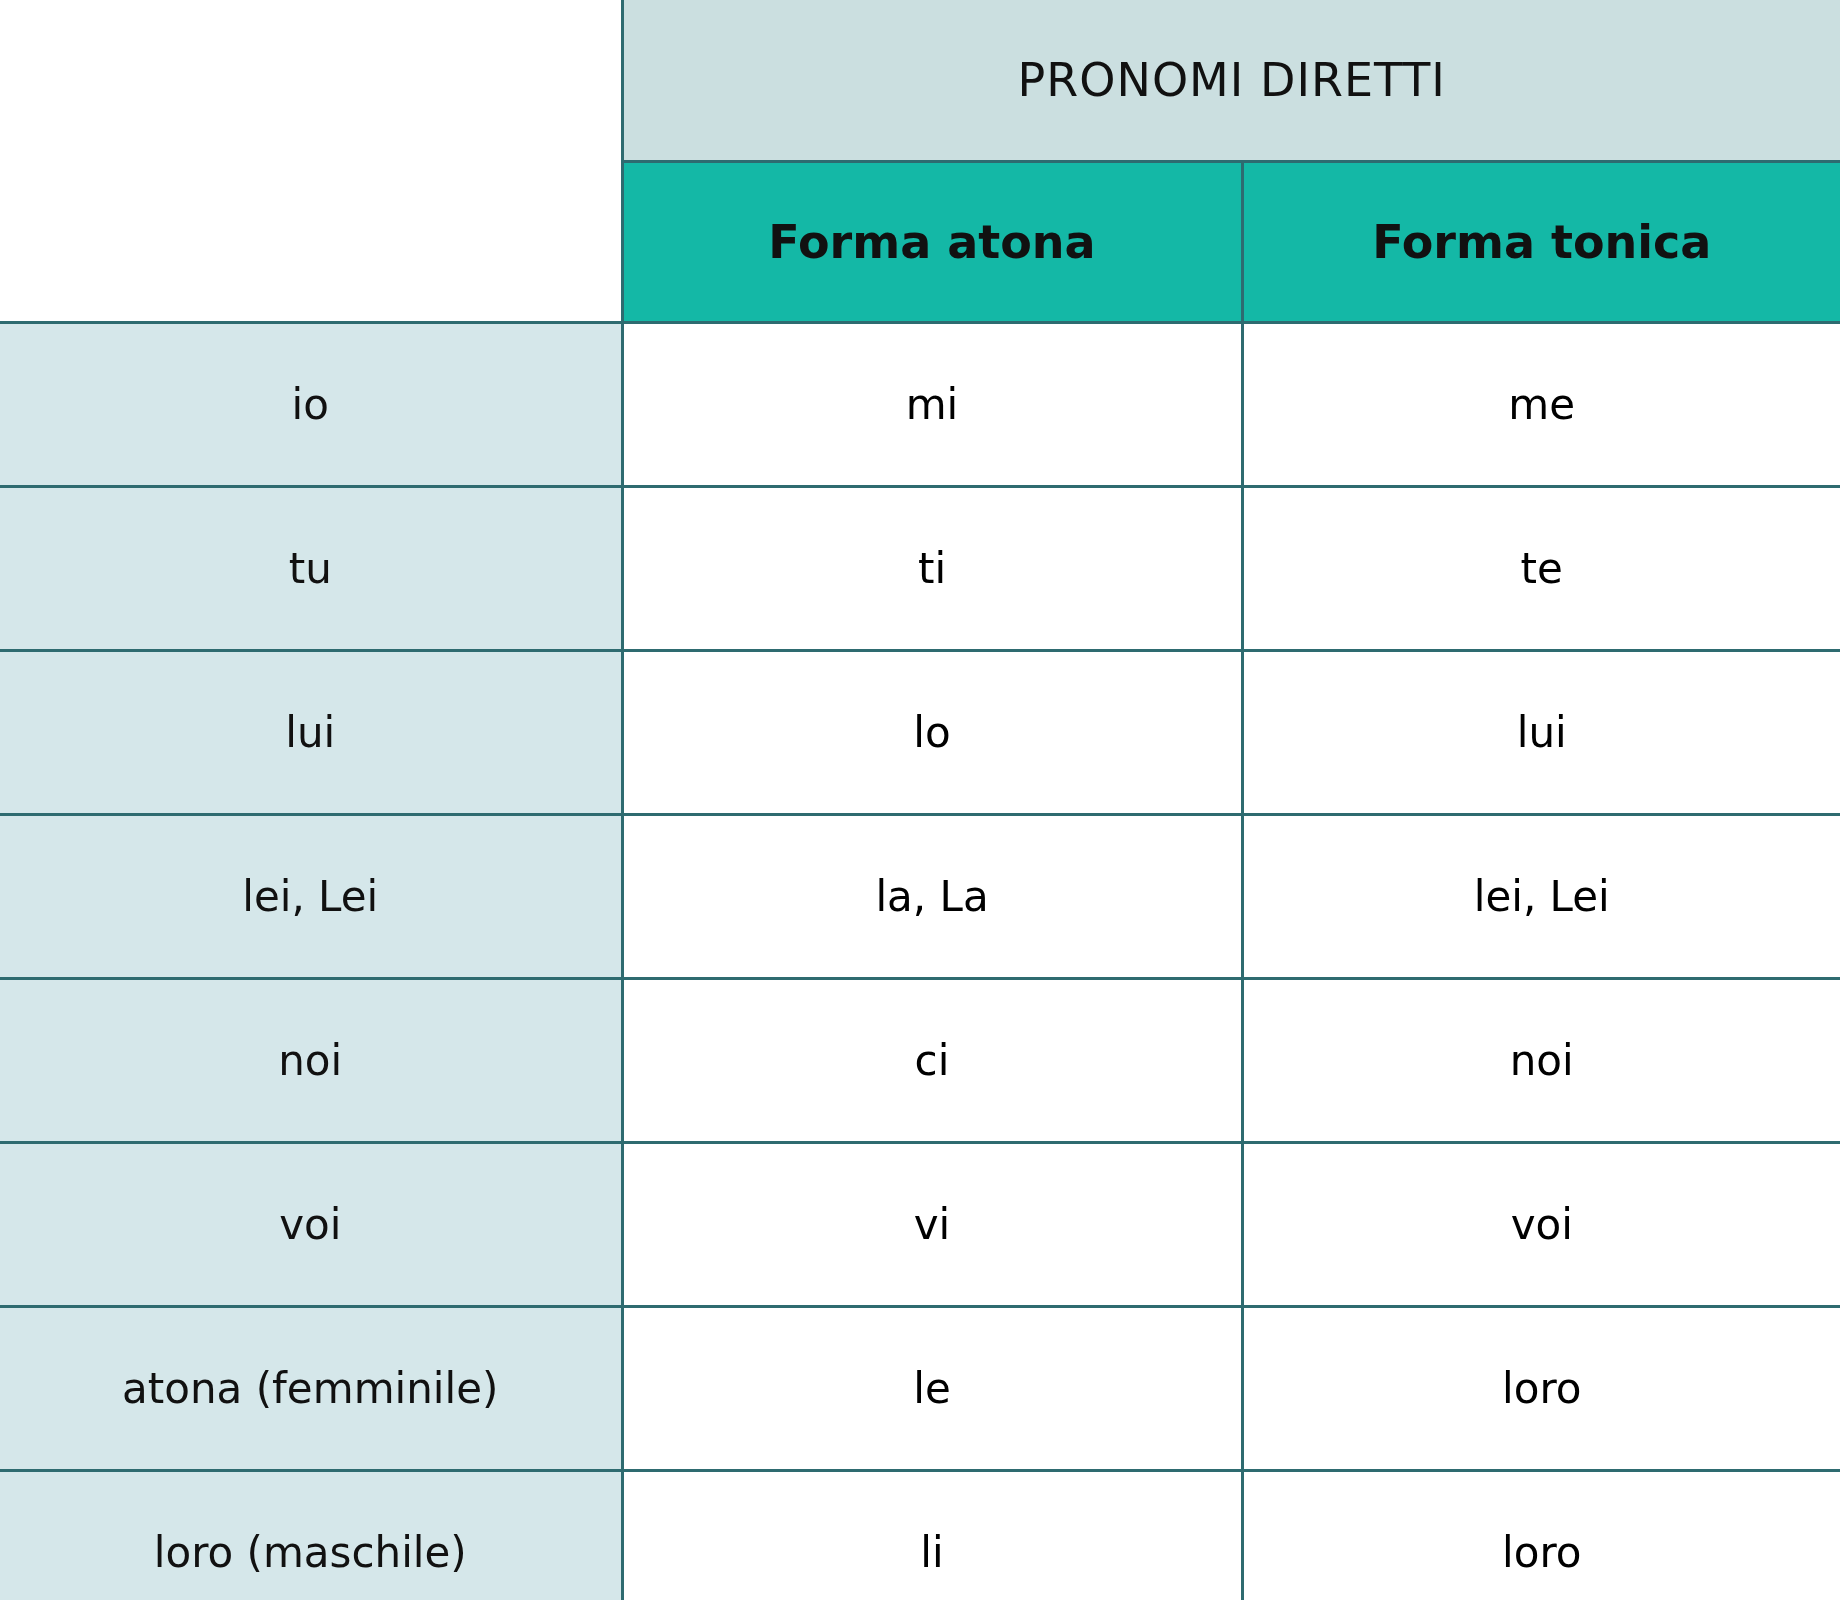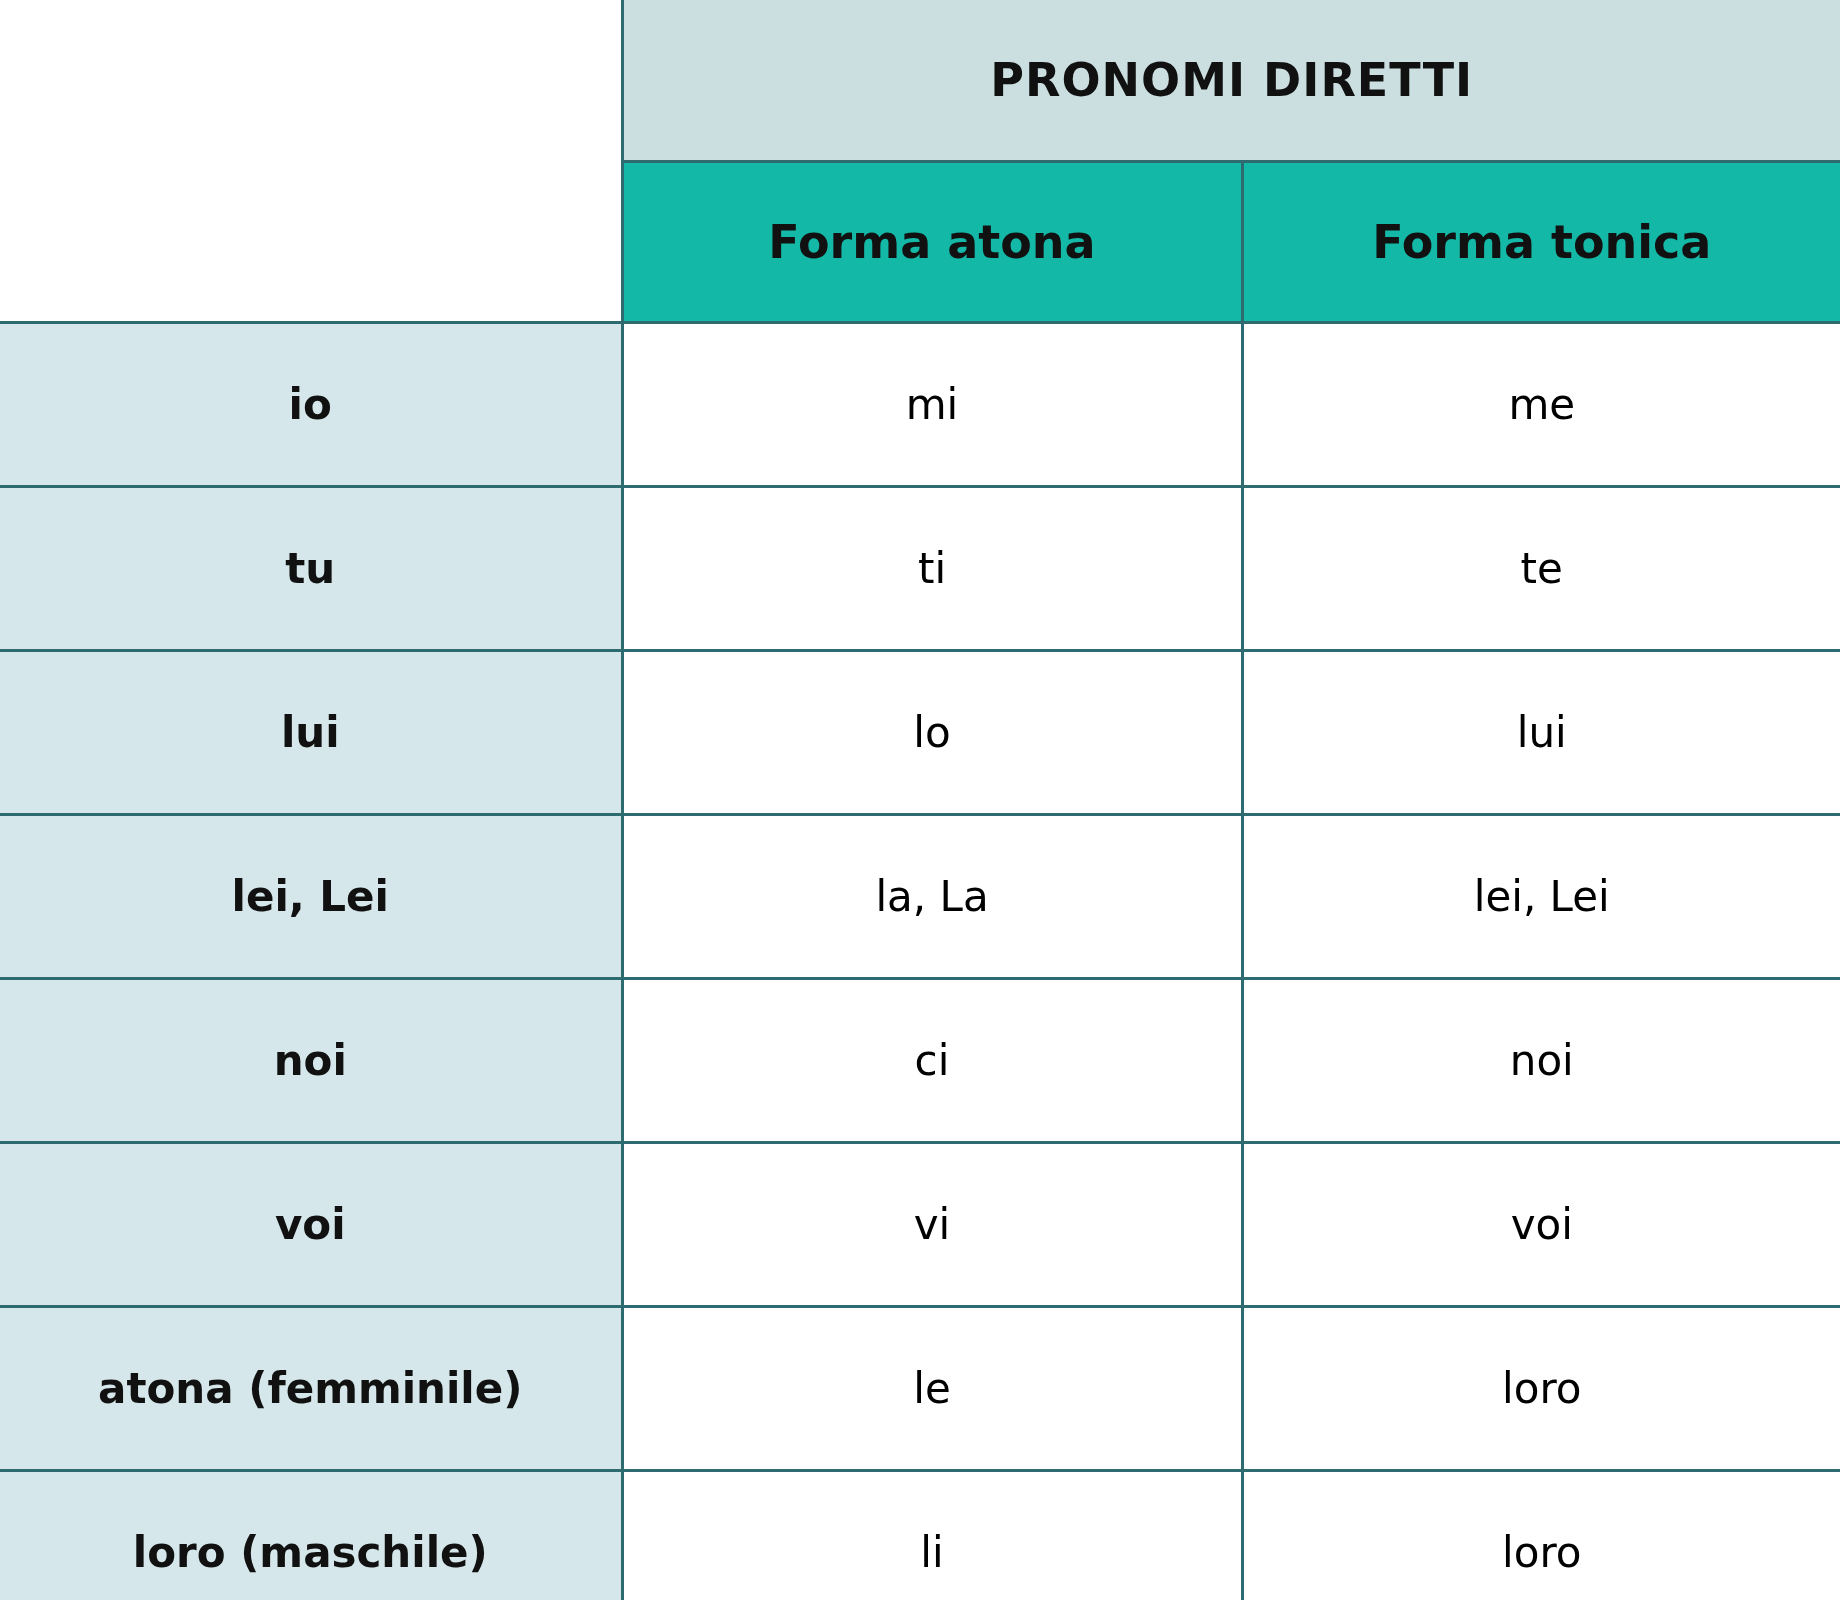--- a/index.html
+++ b/index.html
@@ -40,39 +40,39 @@
   .corner-blank {
     background: #ffffff;
     height: 318px;
     border-left: 0 !important;
     border-top: 0 !important;
   }
   .main-header {
     background: #cbdfe0;
     height: 160px;
     font-size: 46px;
-    font-weight: 700;
+    font-weight: 400;
     letter-spacing: 1px;
     color: #111111;
     border-top: 0 !important;
     border-right: 0 !important;
   }
   .sub-header {
     background: #14b8a6;
     height: 158px;
     font-size: 46px;
     font-weight: 700;
     color: #111111;
   }
   .sub-header.last { border-right: 0 !important; margin-left: 12px; }
 
   .row-label {
     background: #d5e7ea;
     font-size: 42px;
-    font-weight: 700;
+    font-weight: 400;
     color: #111111;
     height: 161px;
     border-left: 0 !important;
   }
   .cell {
     background: #ffffff;
     font-size: 42px;
     font-weight: 400;
     color: #000000;
     height: 161px;

